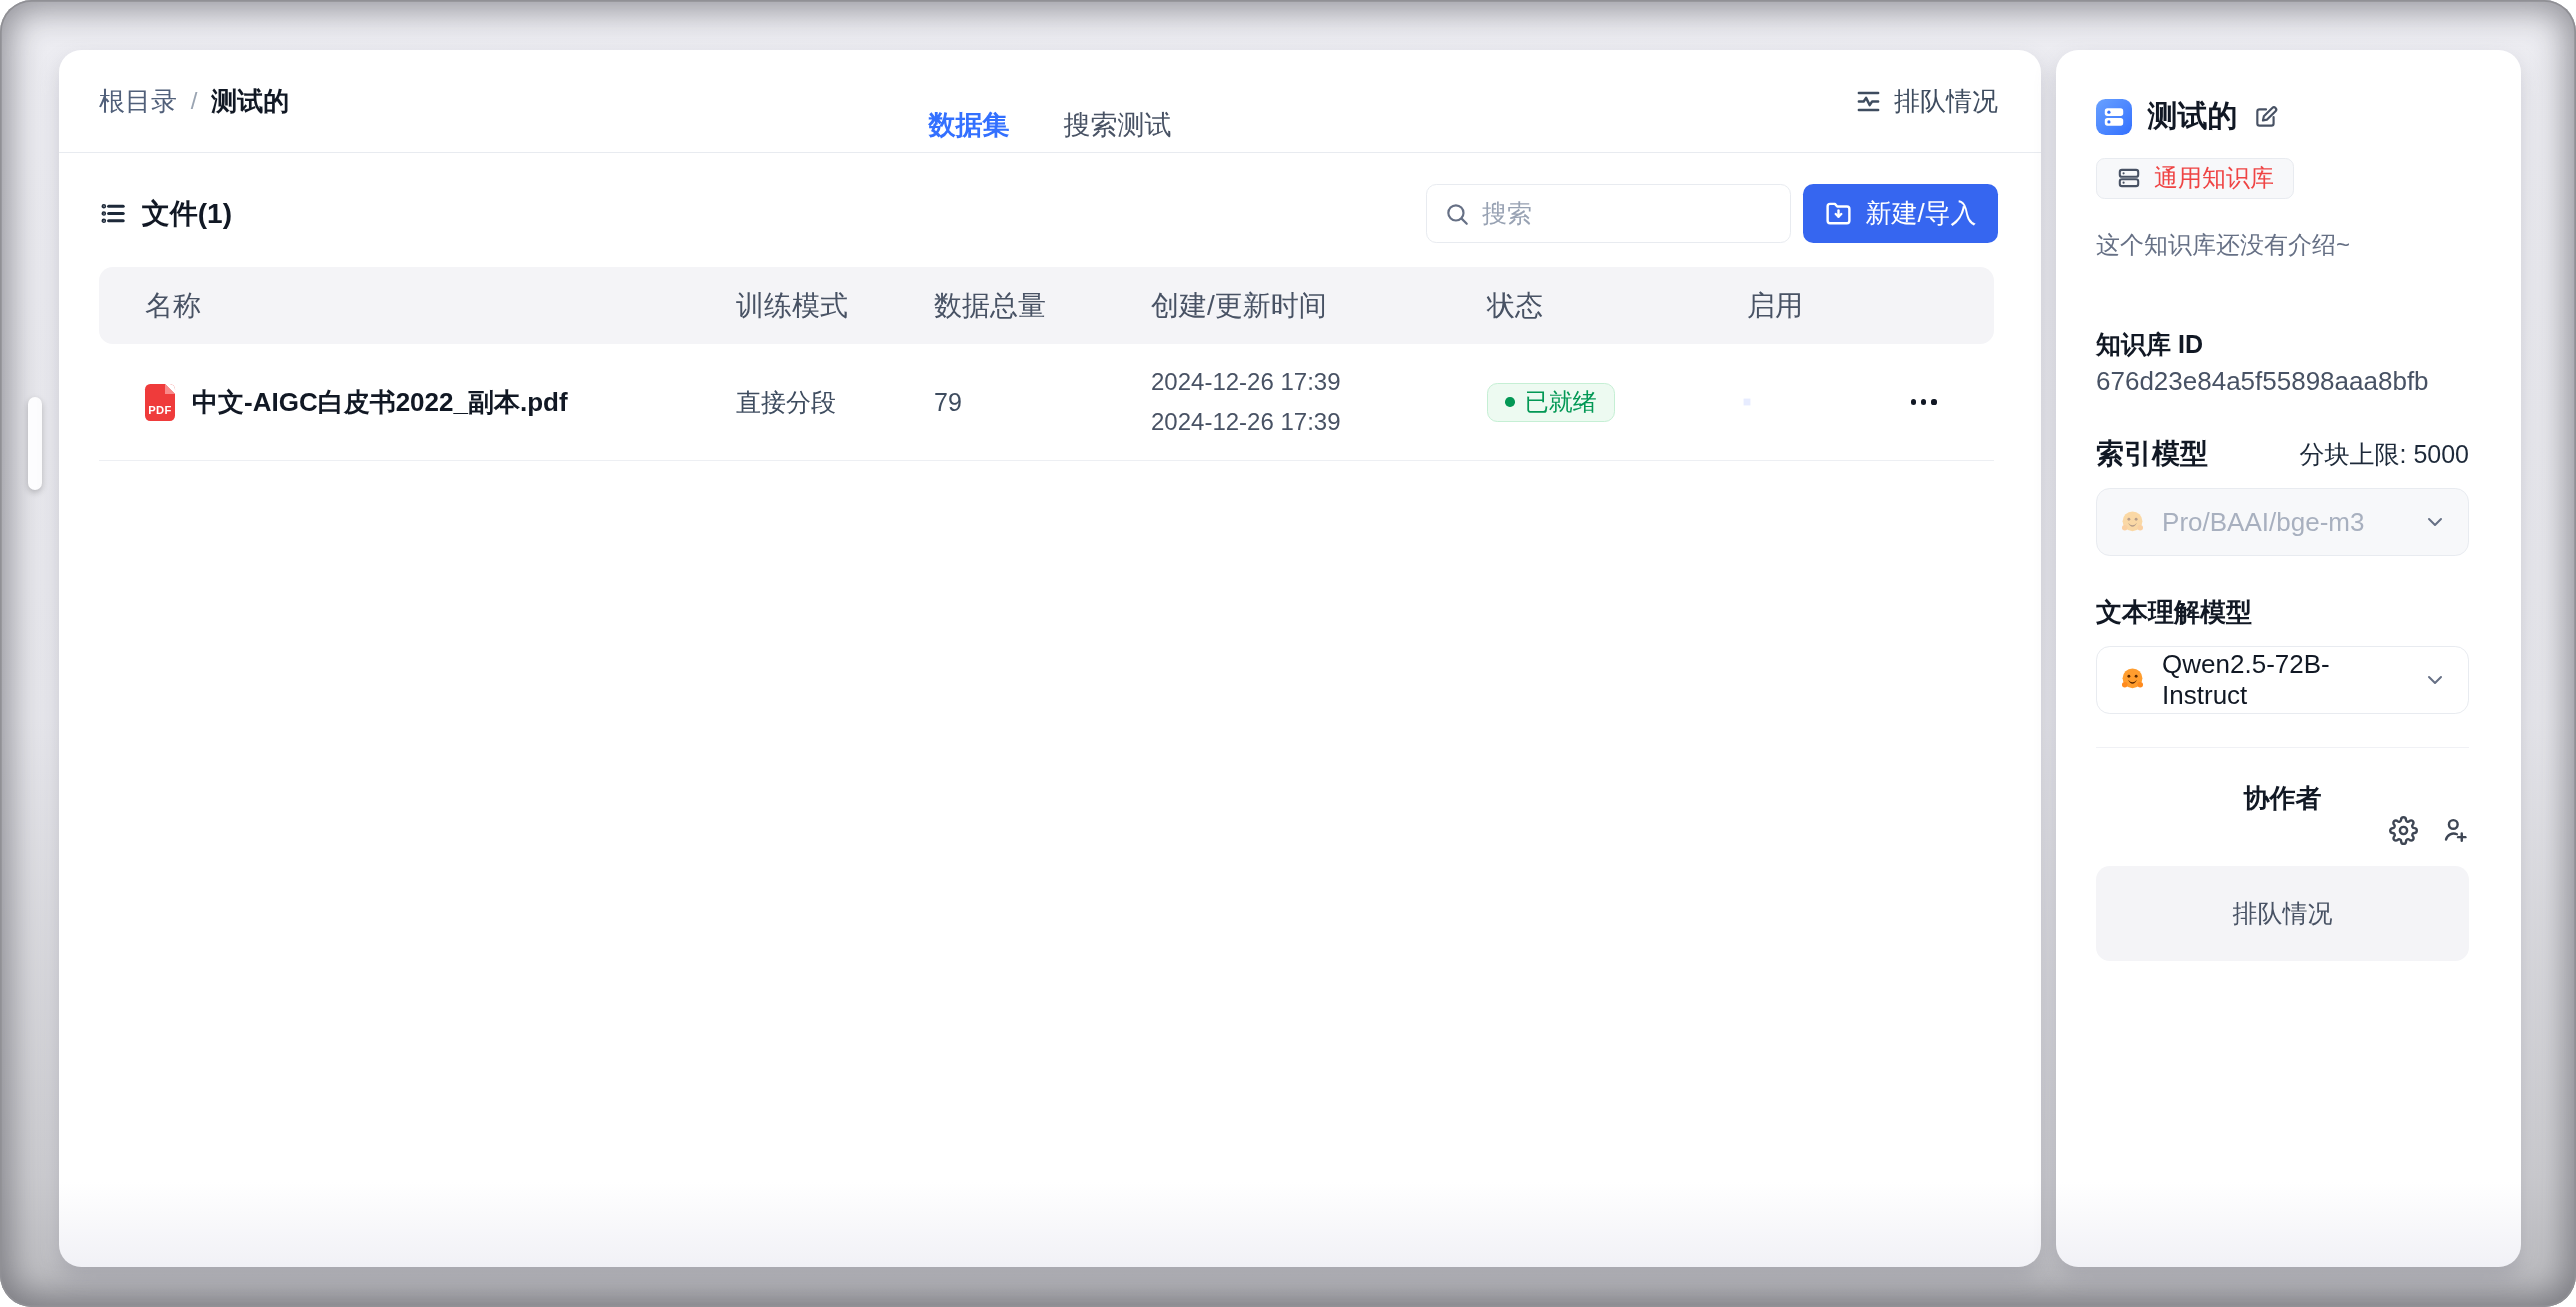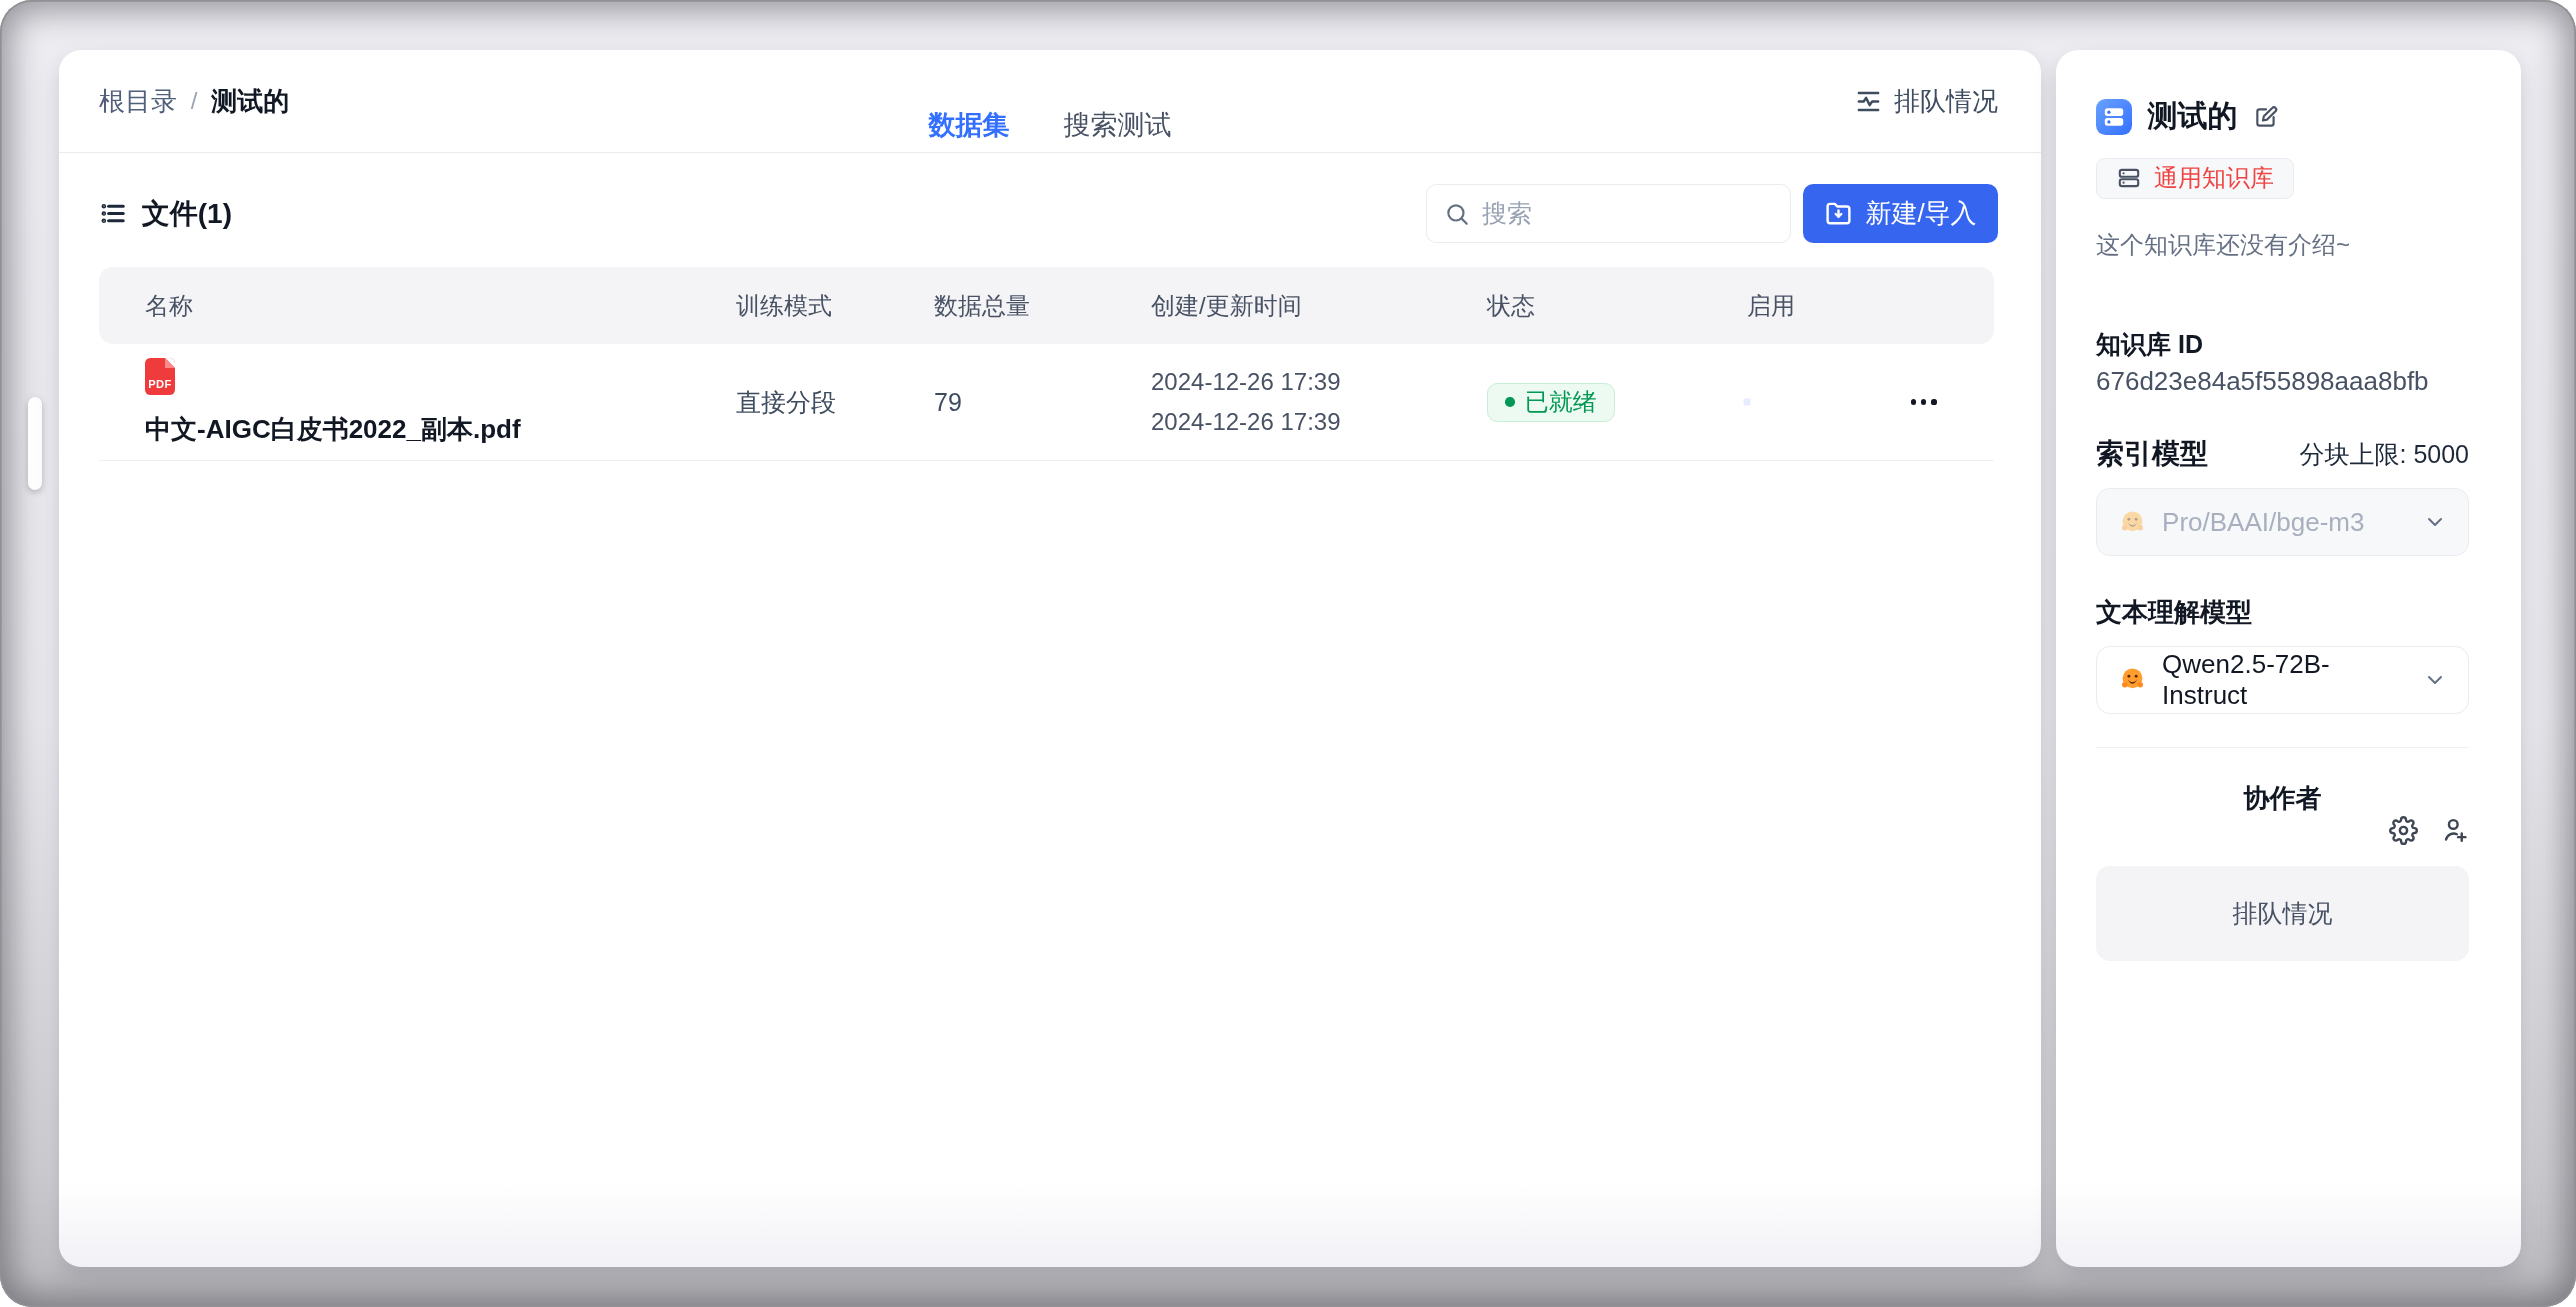--- a/index.html
+++ b/index.html
@@ -31,23 +31,23 @@
   .spacer { flex:1; }
   .searchbox { width:365px; height:59px; border:1.7px solid #E8EBF0; border-radius:10.3px; display:flex; align-items:center; gap:12px; padding:0 17px; background:#fff; }
   .searchbox input { border:none; outline:none; font-size:25px; color:#111824; width:100%; font-family:inherit; background:transparent; }
   .searchbox input::placeholder { color:#98A2B3; }
   .primary-btn { margin-left:12px; width:195px; height:59px; background:#3666F0; border:none; border-radius:10.3px; color:#fff; font-size:26px; font-weight:500; display:flex; align-items:center; justify-content:center; gap:12px; cursor:pointer; font-family:inherit; }
 
   
   .table { margin:24px 47px 0 40px; }
   .trow { display:grid; grid-template-columns:591px 198px 217px 336px 260px 155px 1fr; padding-left:46px; align-items:center; }
   .thead { background:#F4F4F7; border-radius:13.8px; height:77px; }
-  .thead .th { font-size:24px; color:#485264; font-weight:500; }
+  .thead .th { font-size:28px; color:#485264; font-weight:500; }
   .tbody-row { height:117px; border-bottom:1.7px solid #EDEFF3; cursor:pointer; }
-  .cell-name { display:flex; align-items:flex-start; gap:17px;flex-direction:column; }
+  .cell-name { display:flex; align-items:center; gap:17px; }
   .fname { font-size:26px; font-weight:700; color:#111824; }
   .cell { font-size:25px; color:#3E4C5F; }
   .times { display:flex; flex-direction:column; gap:12px; font-size:24px; color:#485264; }
   .badge { display:inline-flex; align-items:center; gap:10.3px; height:39px; padding:0 17px; background:#EDFAF1; border:1.7px solid #C5EFD4; border-radius:10.3px; color:#039855; font-size:24px; width:max-content; }
   .badge .dot { width:9.5px; height:9.5px; border-radius:50%; background:#039855; }
   .toggle { width:50px; height:28px; border-radius:14.6px; background:#3370FF; position:relative; cursor:pointer; box-shadow:0 0 0 3.4px rgba(120,150,255,.18); }
   .toggle .knob { position:absolute; top:2.6px; right:2.6px; width:23px; height:23px; border-radius:50%; background:#fff; }
   .menu-dots { display:flex; gap:5.2px; align-items:center; cursor:pointer; width:max-content; padding:8.6px; }
   .menu-dots i { width:5.2px; height:5.2px; border-radius:50%; background:#111824; }
 

